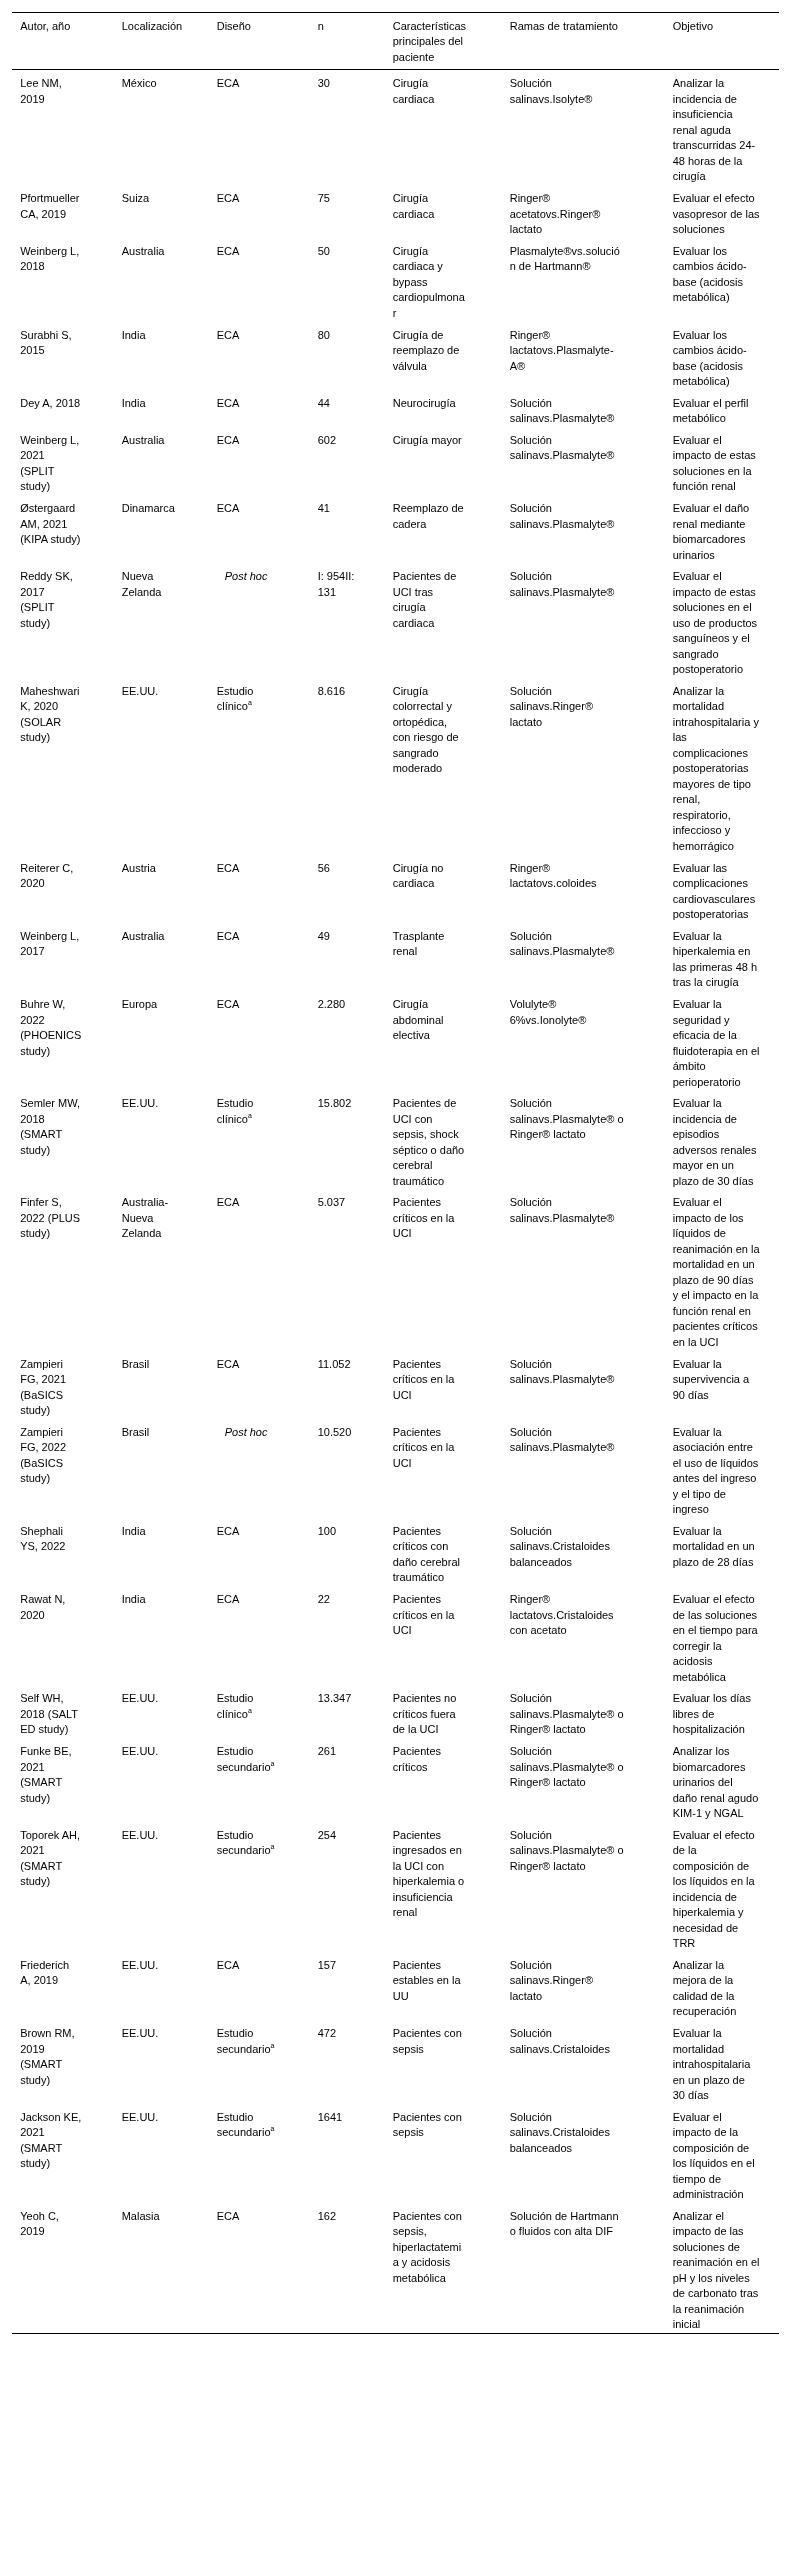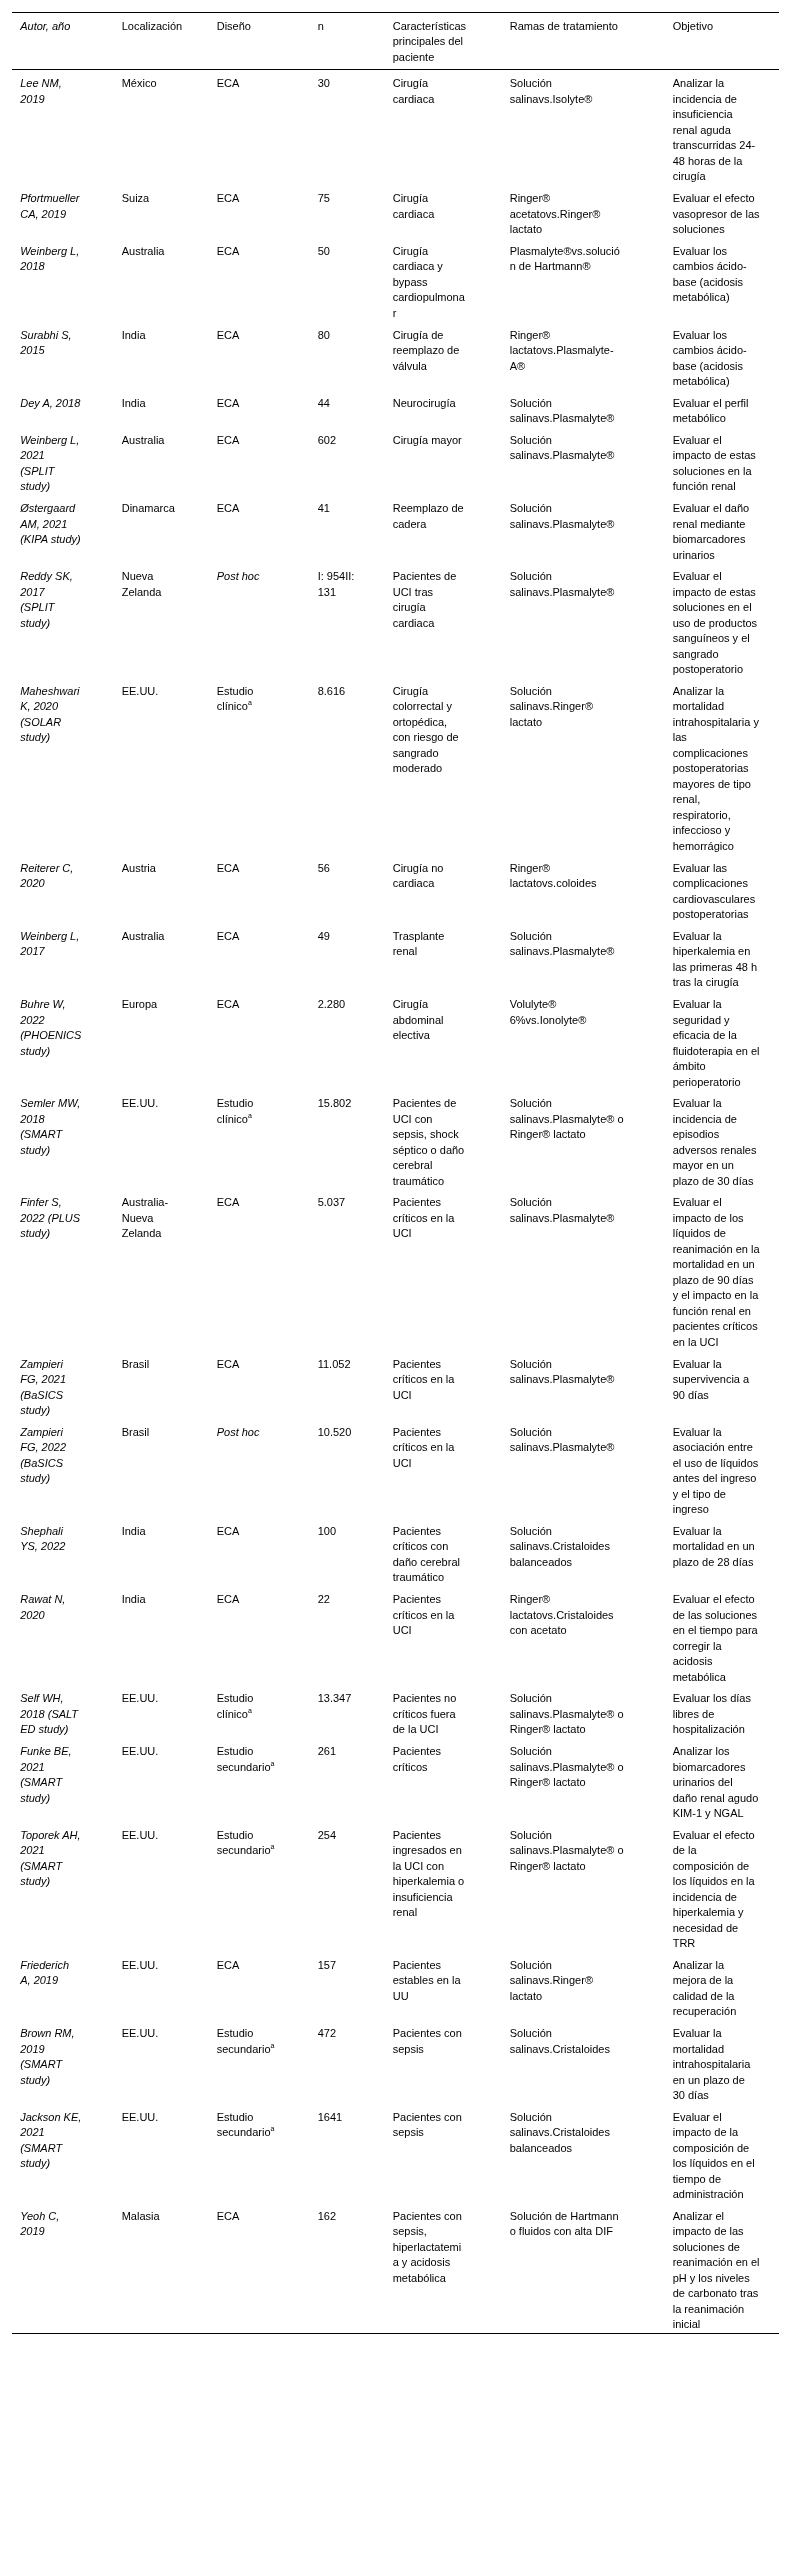--- a/index.html
+++ b/index.html
@@ -31,32 +31,32 @@
     border-bottom: 1.6px solid #000;
     padding: 6.2px 0 3.9px 0;
   }
   table.studies td {
     vertical-align: top;
     text-align: left;
     padding: 6.2px 0 0 0;
     word-wrap: break-word;
   }
   
-  table.studies th:nth-child(1), table.studies td:nth-child(1) { padding-left: 8.5px; padding-right: 40px; font-style: italic; }
+  table.studies th:nth-child(1), table.studies td:nth-child(1) { padding-left: 8.5px; padding-right: 40px; }
   table.studies th:nth-child(2), table.studies td:nth-child(2) { padding-right: 33px; margin-top: 20px; }
   table.studies th:nth-child(3), table.studies td:nth-child(3) { padding-right: 39px; }
   table.studies th:nth-child(4), table.studies td:nth-child(4) { padding-right: 33px; }
   table.studies th:nth-child(5), table.studies td:nth-child(5) { padding-right: 44px; }
   table.studies th:nth-child(6), table.studies td:nth-child(6) { padding-right: 47px; margin-top: 22px; }
   table.studies th:nth-child(7), table.studies td:nth-child(7) { padding-right: 18.6px; }
   table.studies sup {
     font-size: 7px;
     line-height: 0;
   }
-  table.studies i { font-style: italic; }
+  table.studies i { font-style: italic; margin-left: 8px; }
 </style>
 </head>
 <body>
 
 <div class="page">
   <table class="studies">
     <colgroup>
       <col style="width:110px">
       <col style="width:95px">
       <col style="width:101px">

